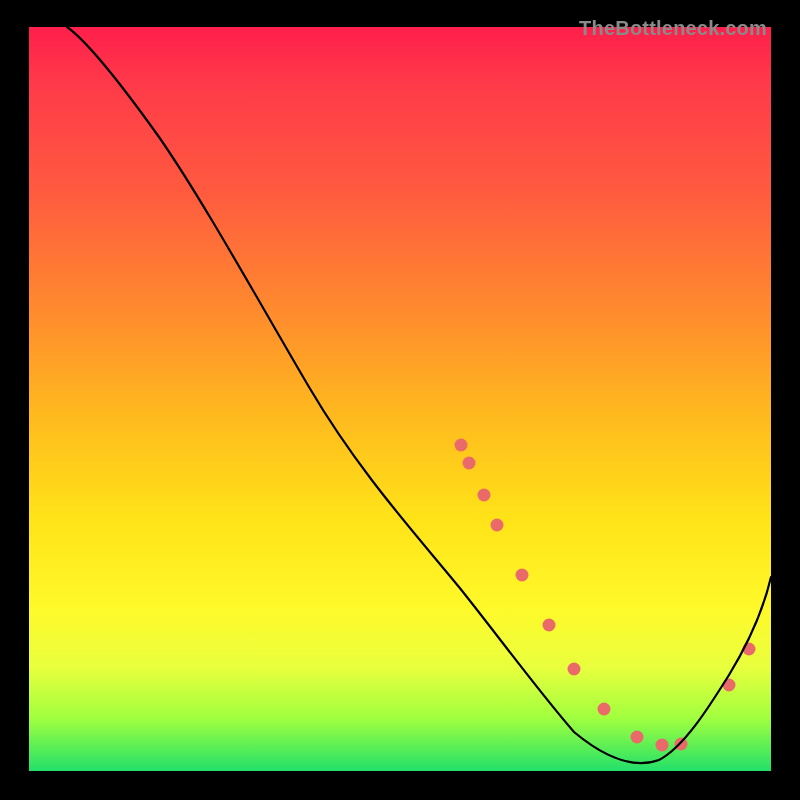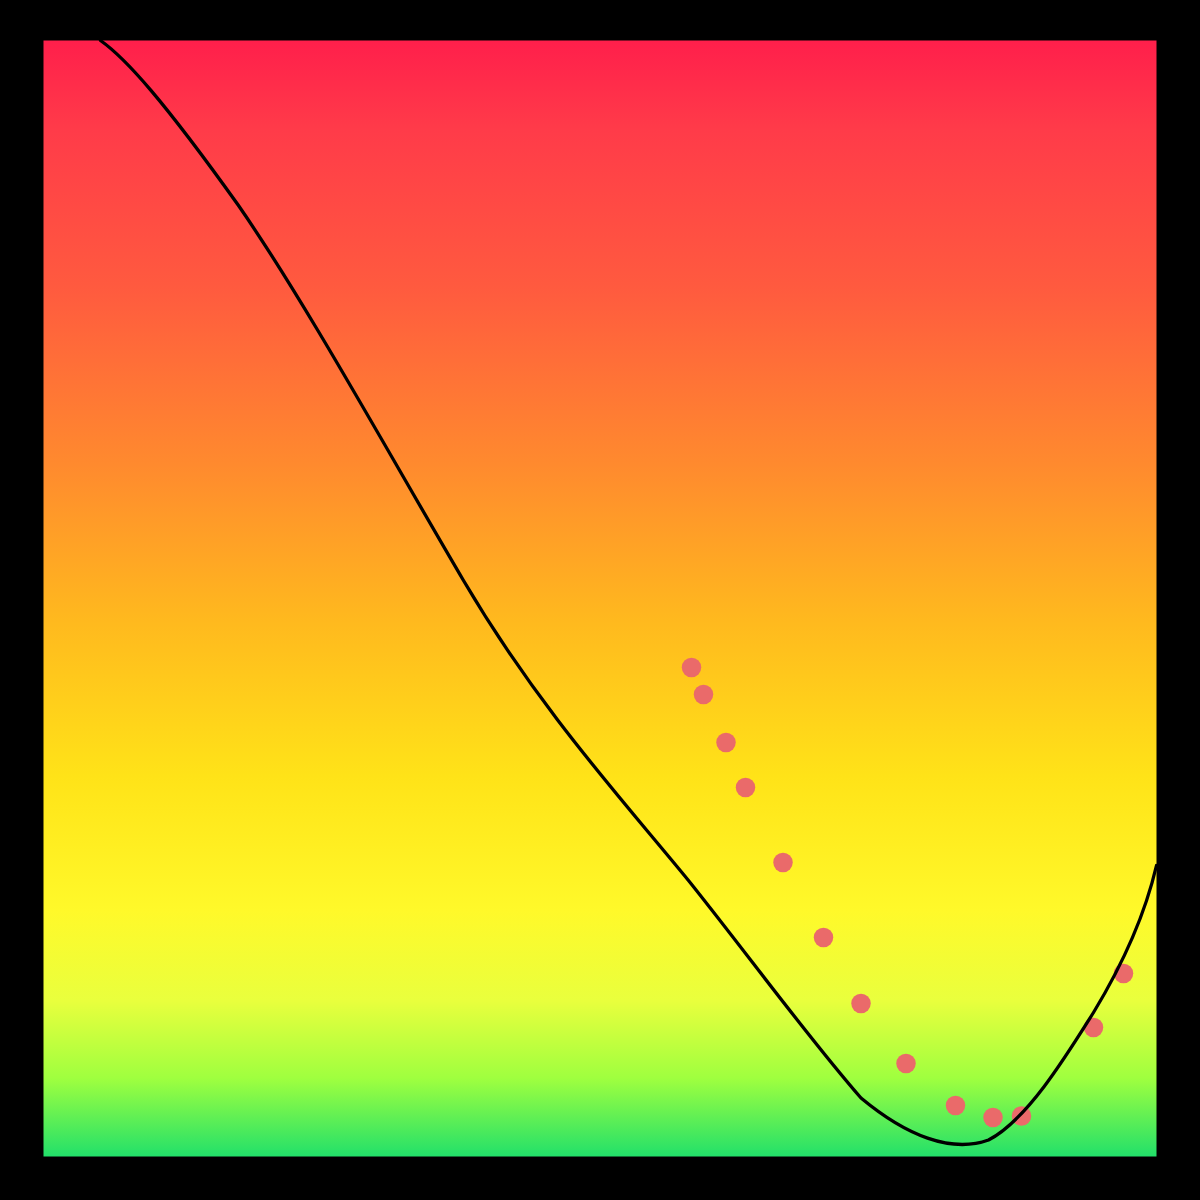--- a/index.html
+++ b/index.html
@@ -110,13 +110,14 @@
                C 175 175, 230 275, 280 360
                C 330 445, 385 505, 430 560
                C 470 610, 510 665, 545 705
                C 575 730, 605 742, 630 733
                C 655 720, 680 680, 700 648
                C 720 615, 735 580, 742 550"></path>
     </svg>
 
   </div>
 
+  <div class="watermark">TheBottleneck.com</div>
 </div>
 
 </body></html>

